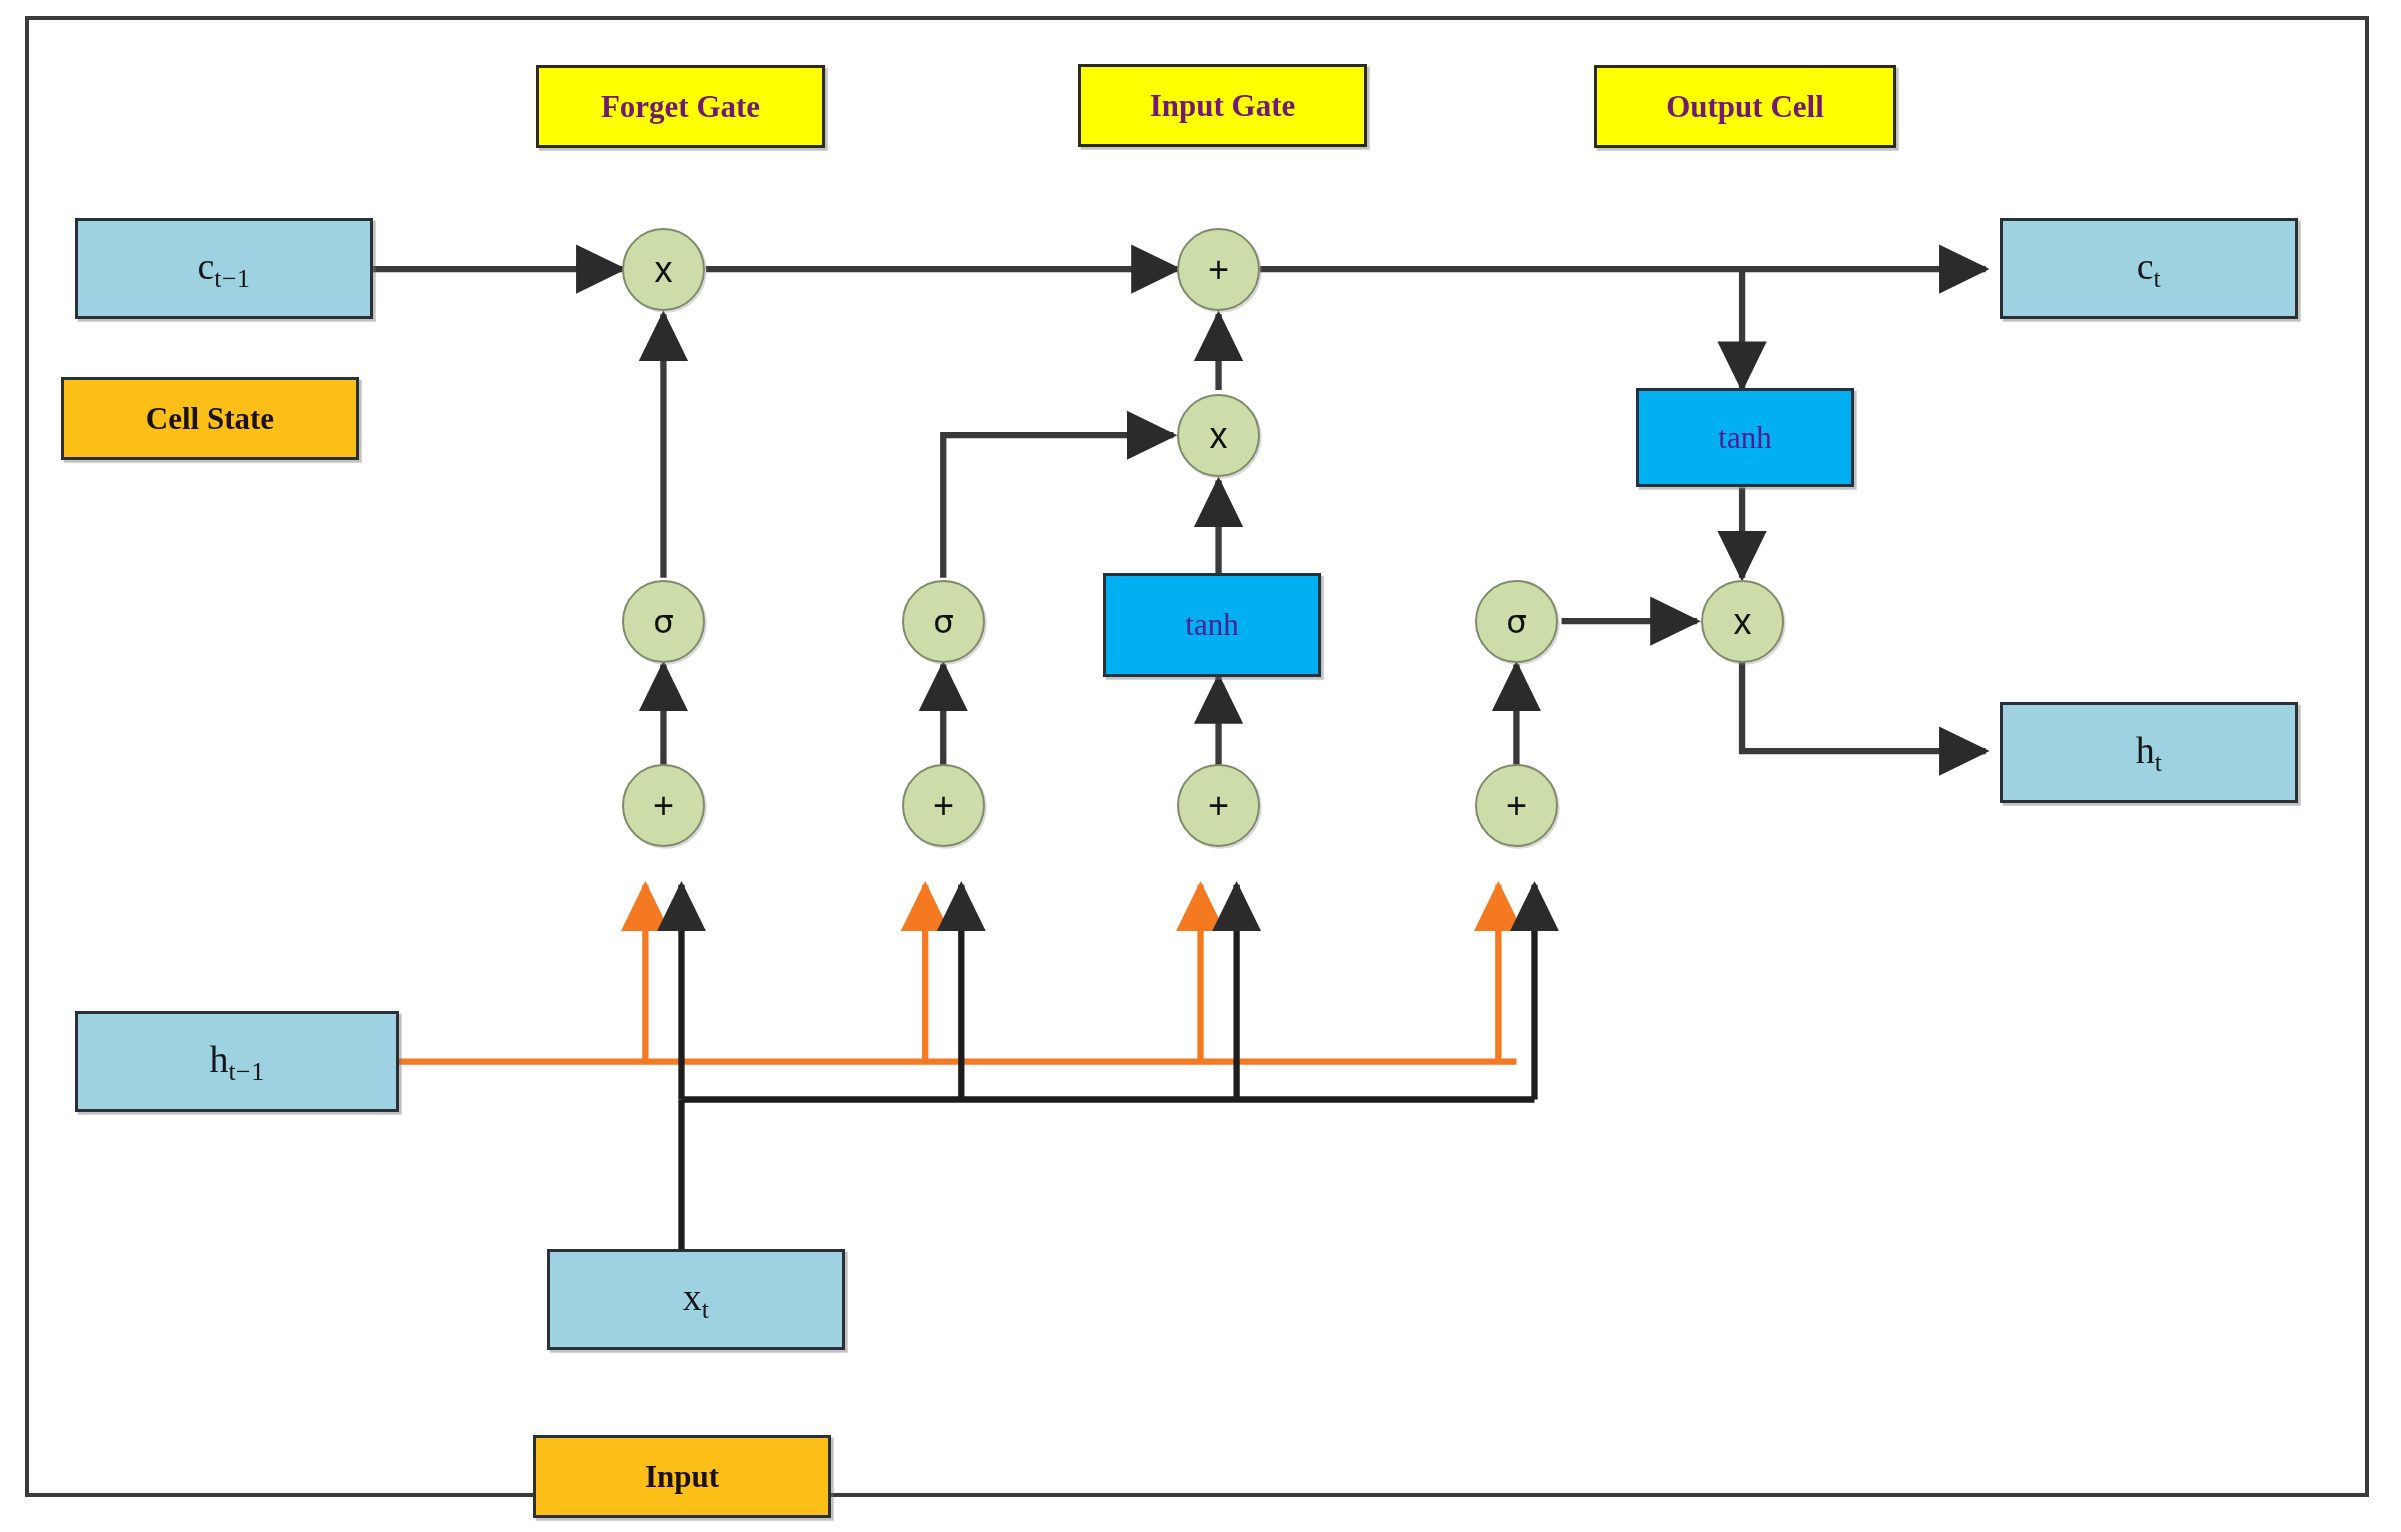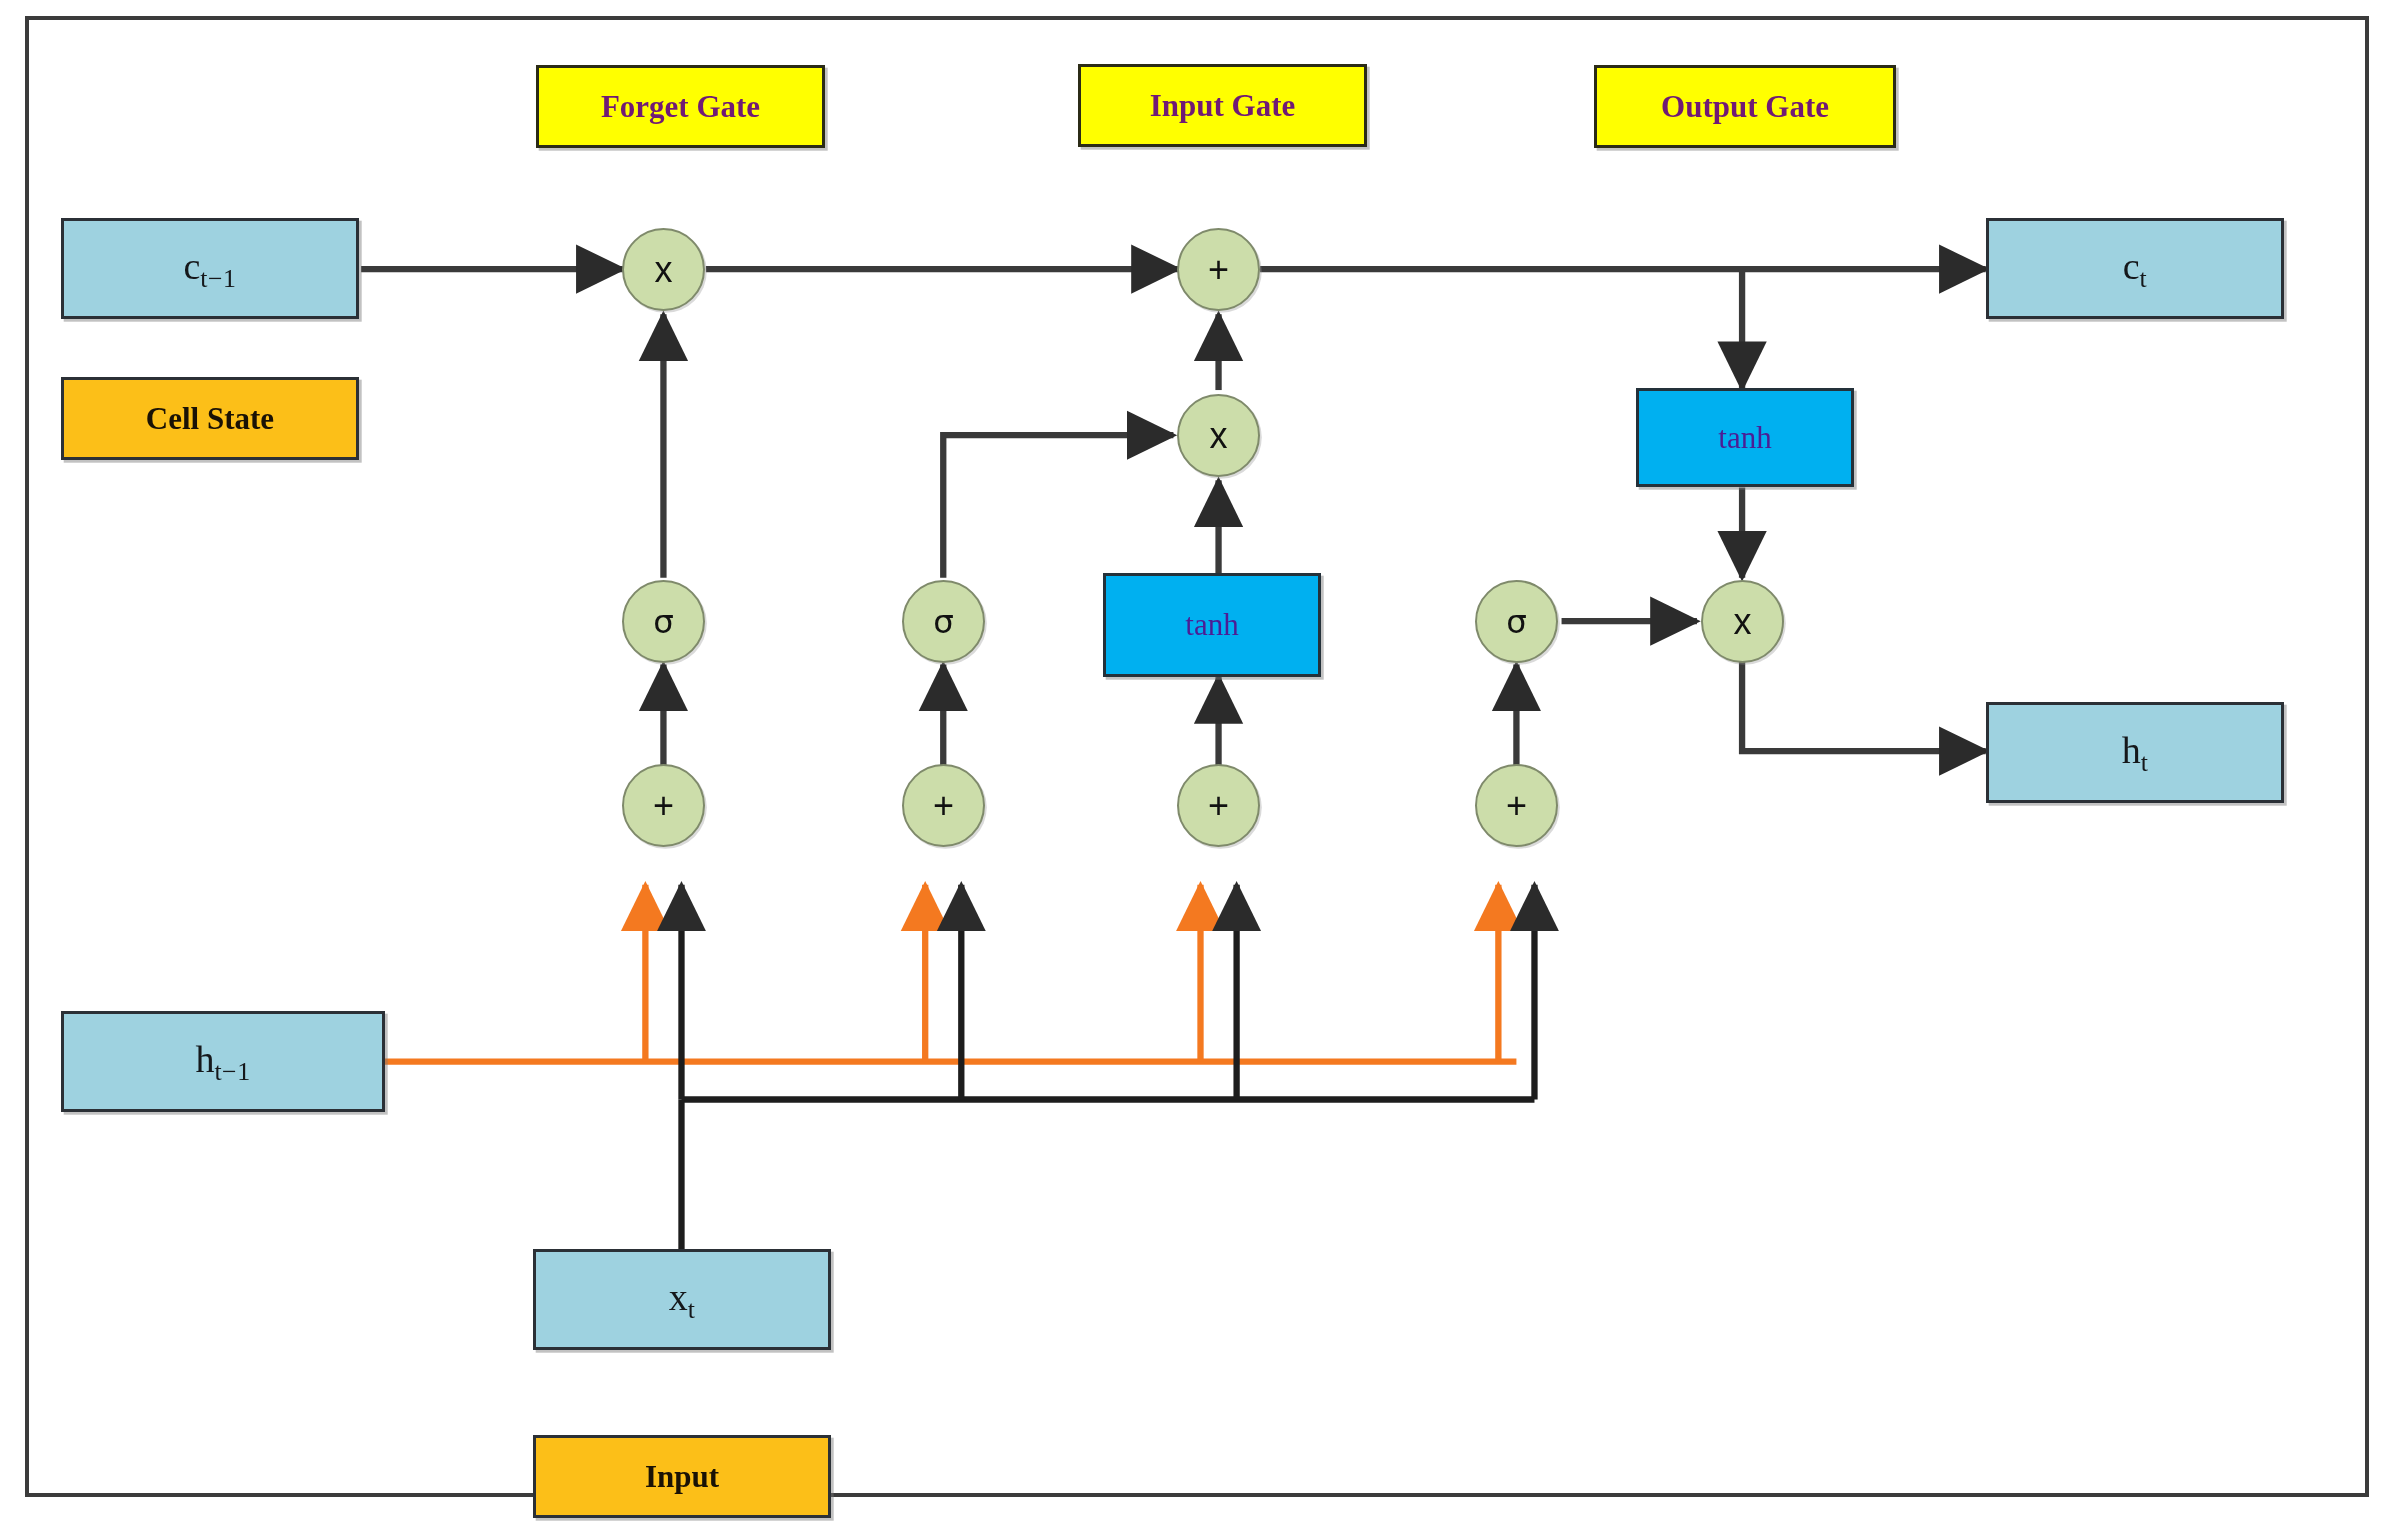--- a/index.html
+++ b/index.html
@@ -66,21 +66,21 @@
     border: 3.6px solid #24313a;
   }
   
   .circ {
     border-radius: 50%;
     background: #ccddaa;
     border: 2.7px solid #7f8a6b;
     box-shadow: 1.8px 1.8px 0 rgba(150,150,150,0.35);
     color: #111111;
   }
-  .lbl-xl   { font-size: 38px; }
+  .lbl-xl   { font-size: 38px; margin-left: 14px; }
   .lbl-md   { font-size: 31px; }
   .lbl-op   { font-size: 36px; font-family: "Liberation Sans", sans-serif; }
   .lbl-sig  { font-size: 32.5px; font-family: "DejaVu Sans", sans-serif; }
   sub {
     font-size: 0.68em;
     vertical-align: -0.30em;
     letter-spacing: 0.5px;
   }
   .sub-wrap { white-space: nowrap; }
 </style>
@@ -148,21 +148,21 @@
     </g>
   </svg>
 
   <div class="node box box-gate lbl-md" style="left:536px; top:65px; width:289px; height:83px;">
     <span>Forget Gate</span>
   </div>
   <div class="node box box-gate lbl-md" style="left:1078px; top:64px; width:289px; height:83px;">
     <span>Input Gate</span>
   </div>
   <div class="node box box-gate lbl-md" style="left:1594px; top:65px; width:302px; height:83px;">
-    <span>Output Gate</span>
+    <span>Output Cell</span>
   </div>
 
   <div class="node box box-state lbl-xl" style="left:61px; top:218px; width:298px; height:101px;">
     <span class="sub-wrap"><span>c</span><sub>t−1</sub></span>
   </div>
 
   <div class="node box box-legend lbl-md" style="left:61px; top:377px; width:298px; height:83px;">
     <span>Cell State</span>
   </div>
 

